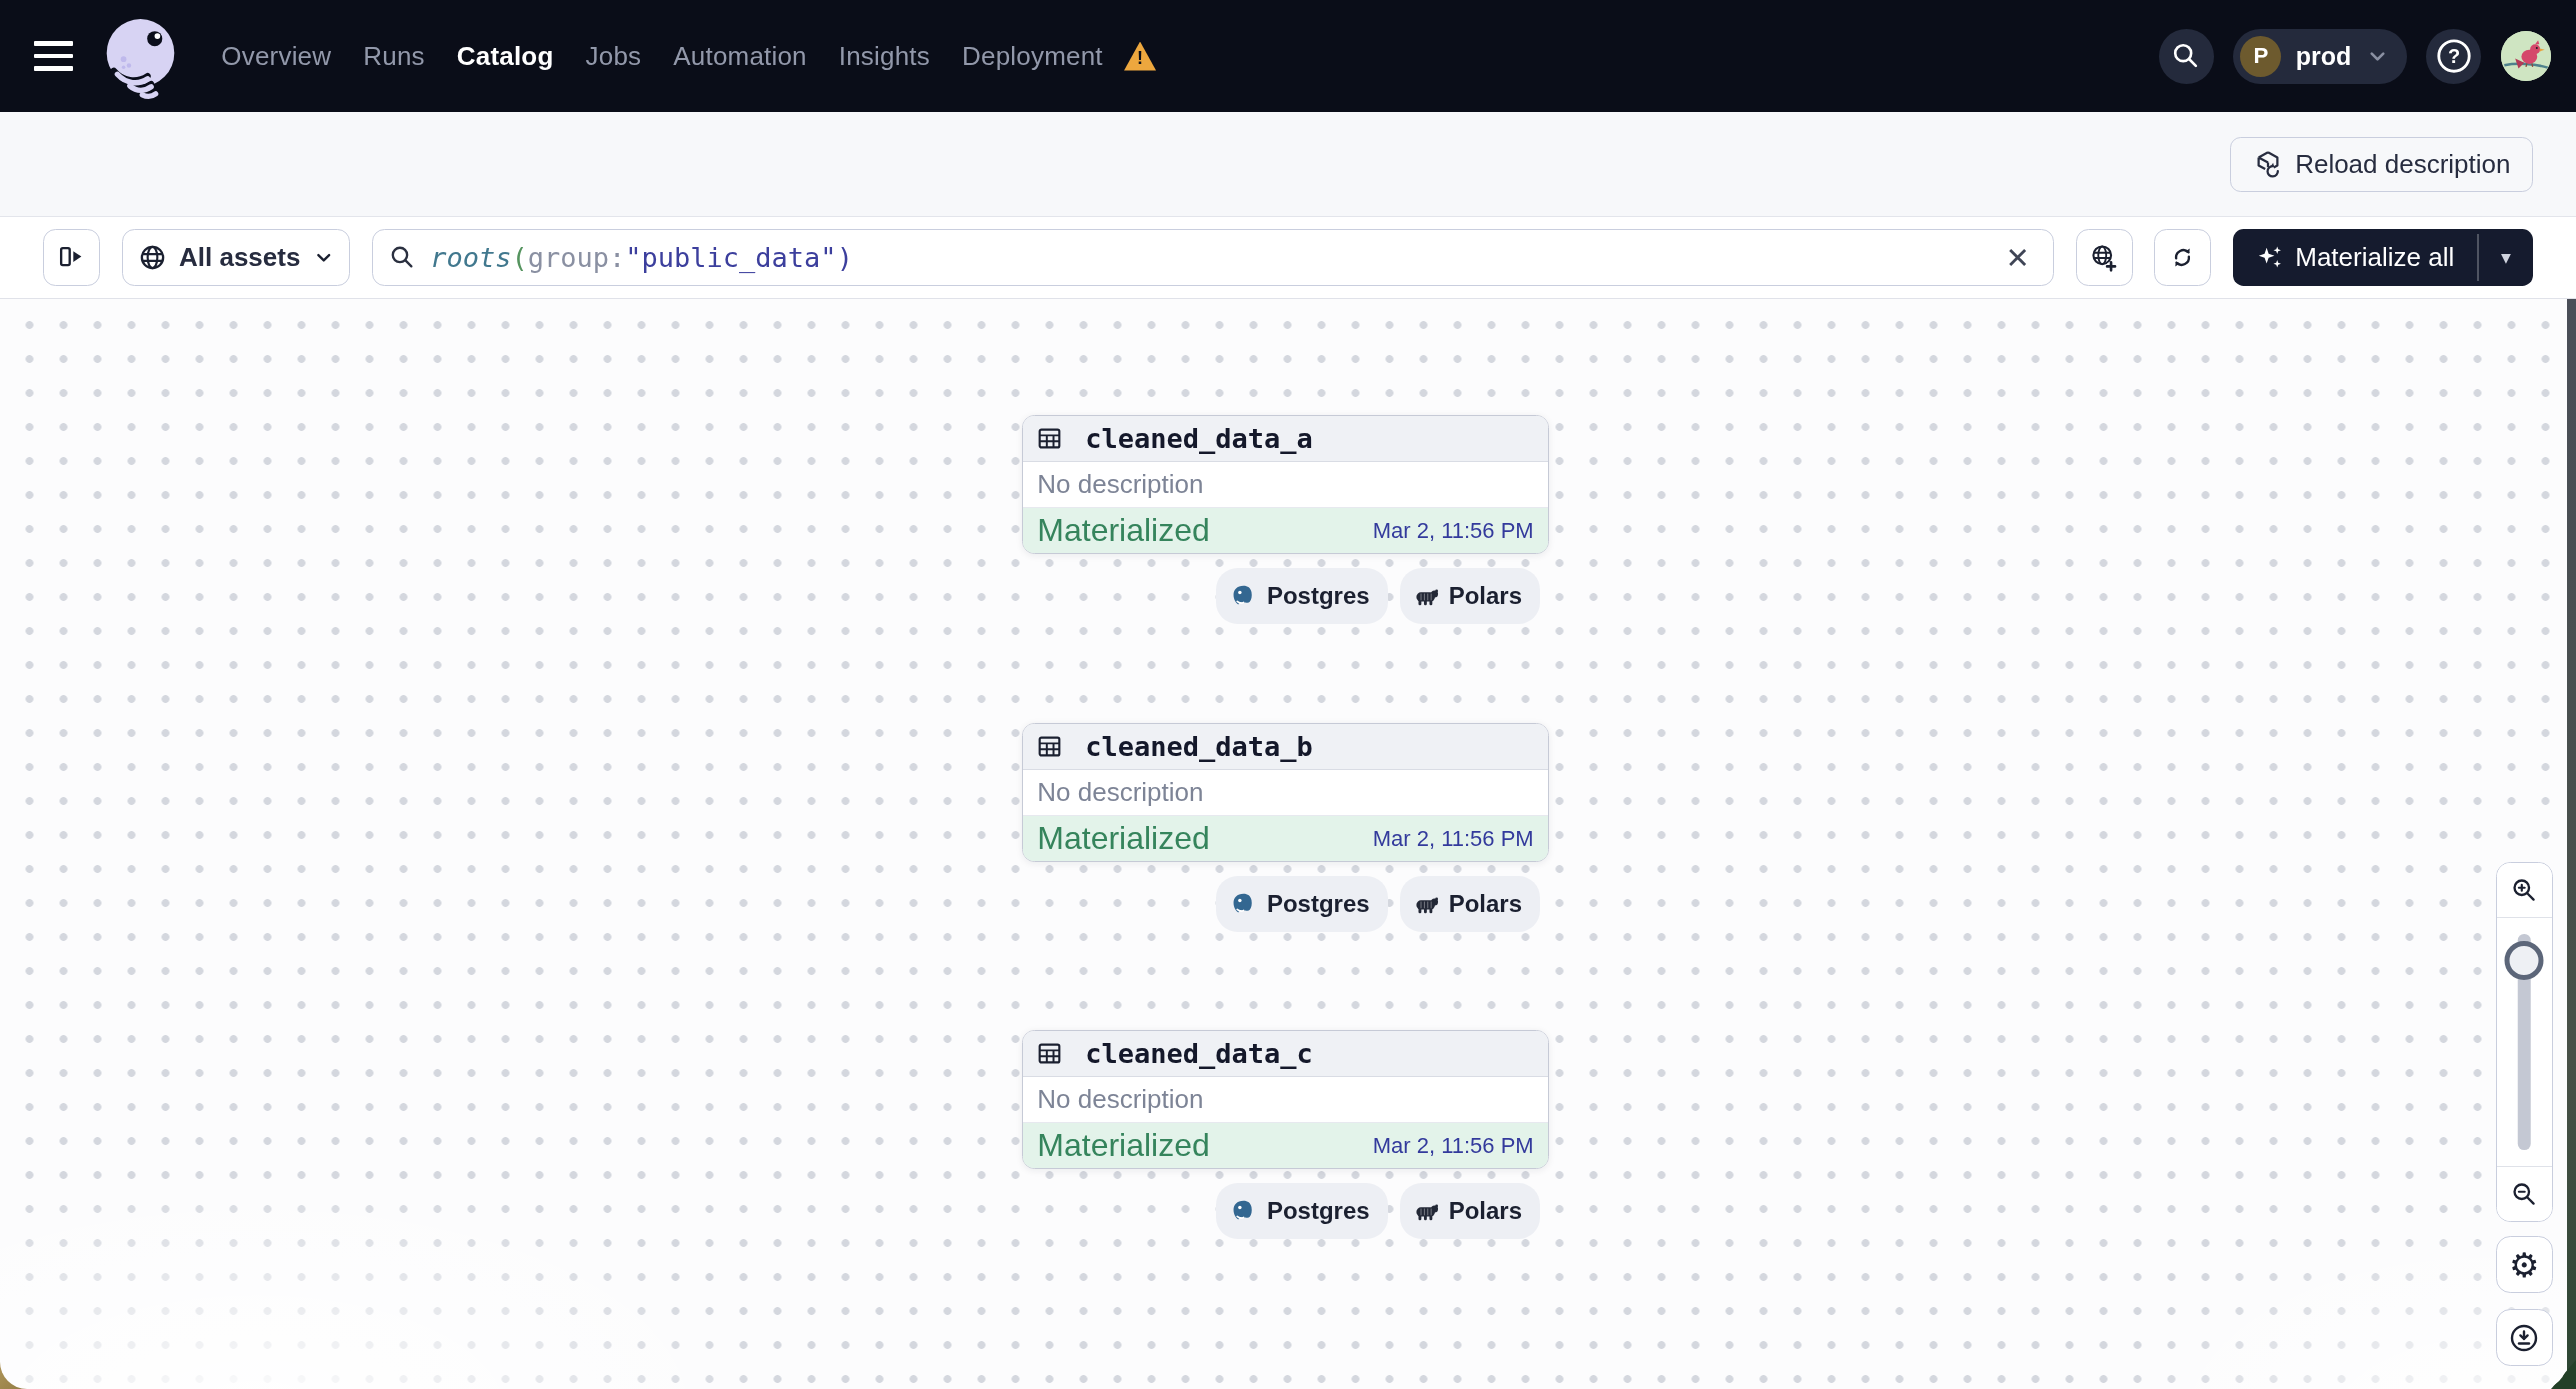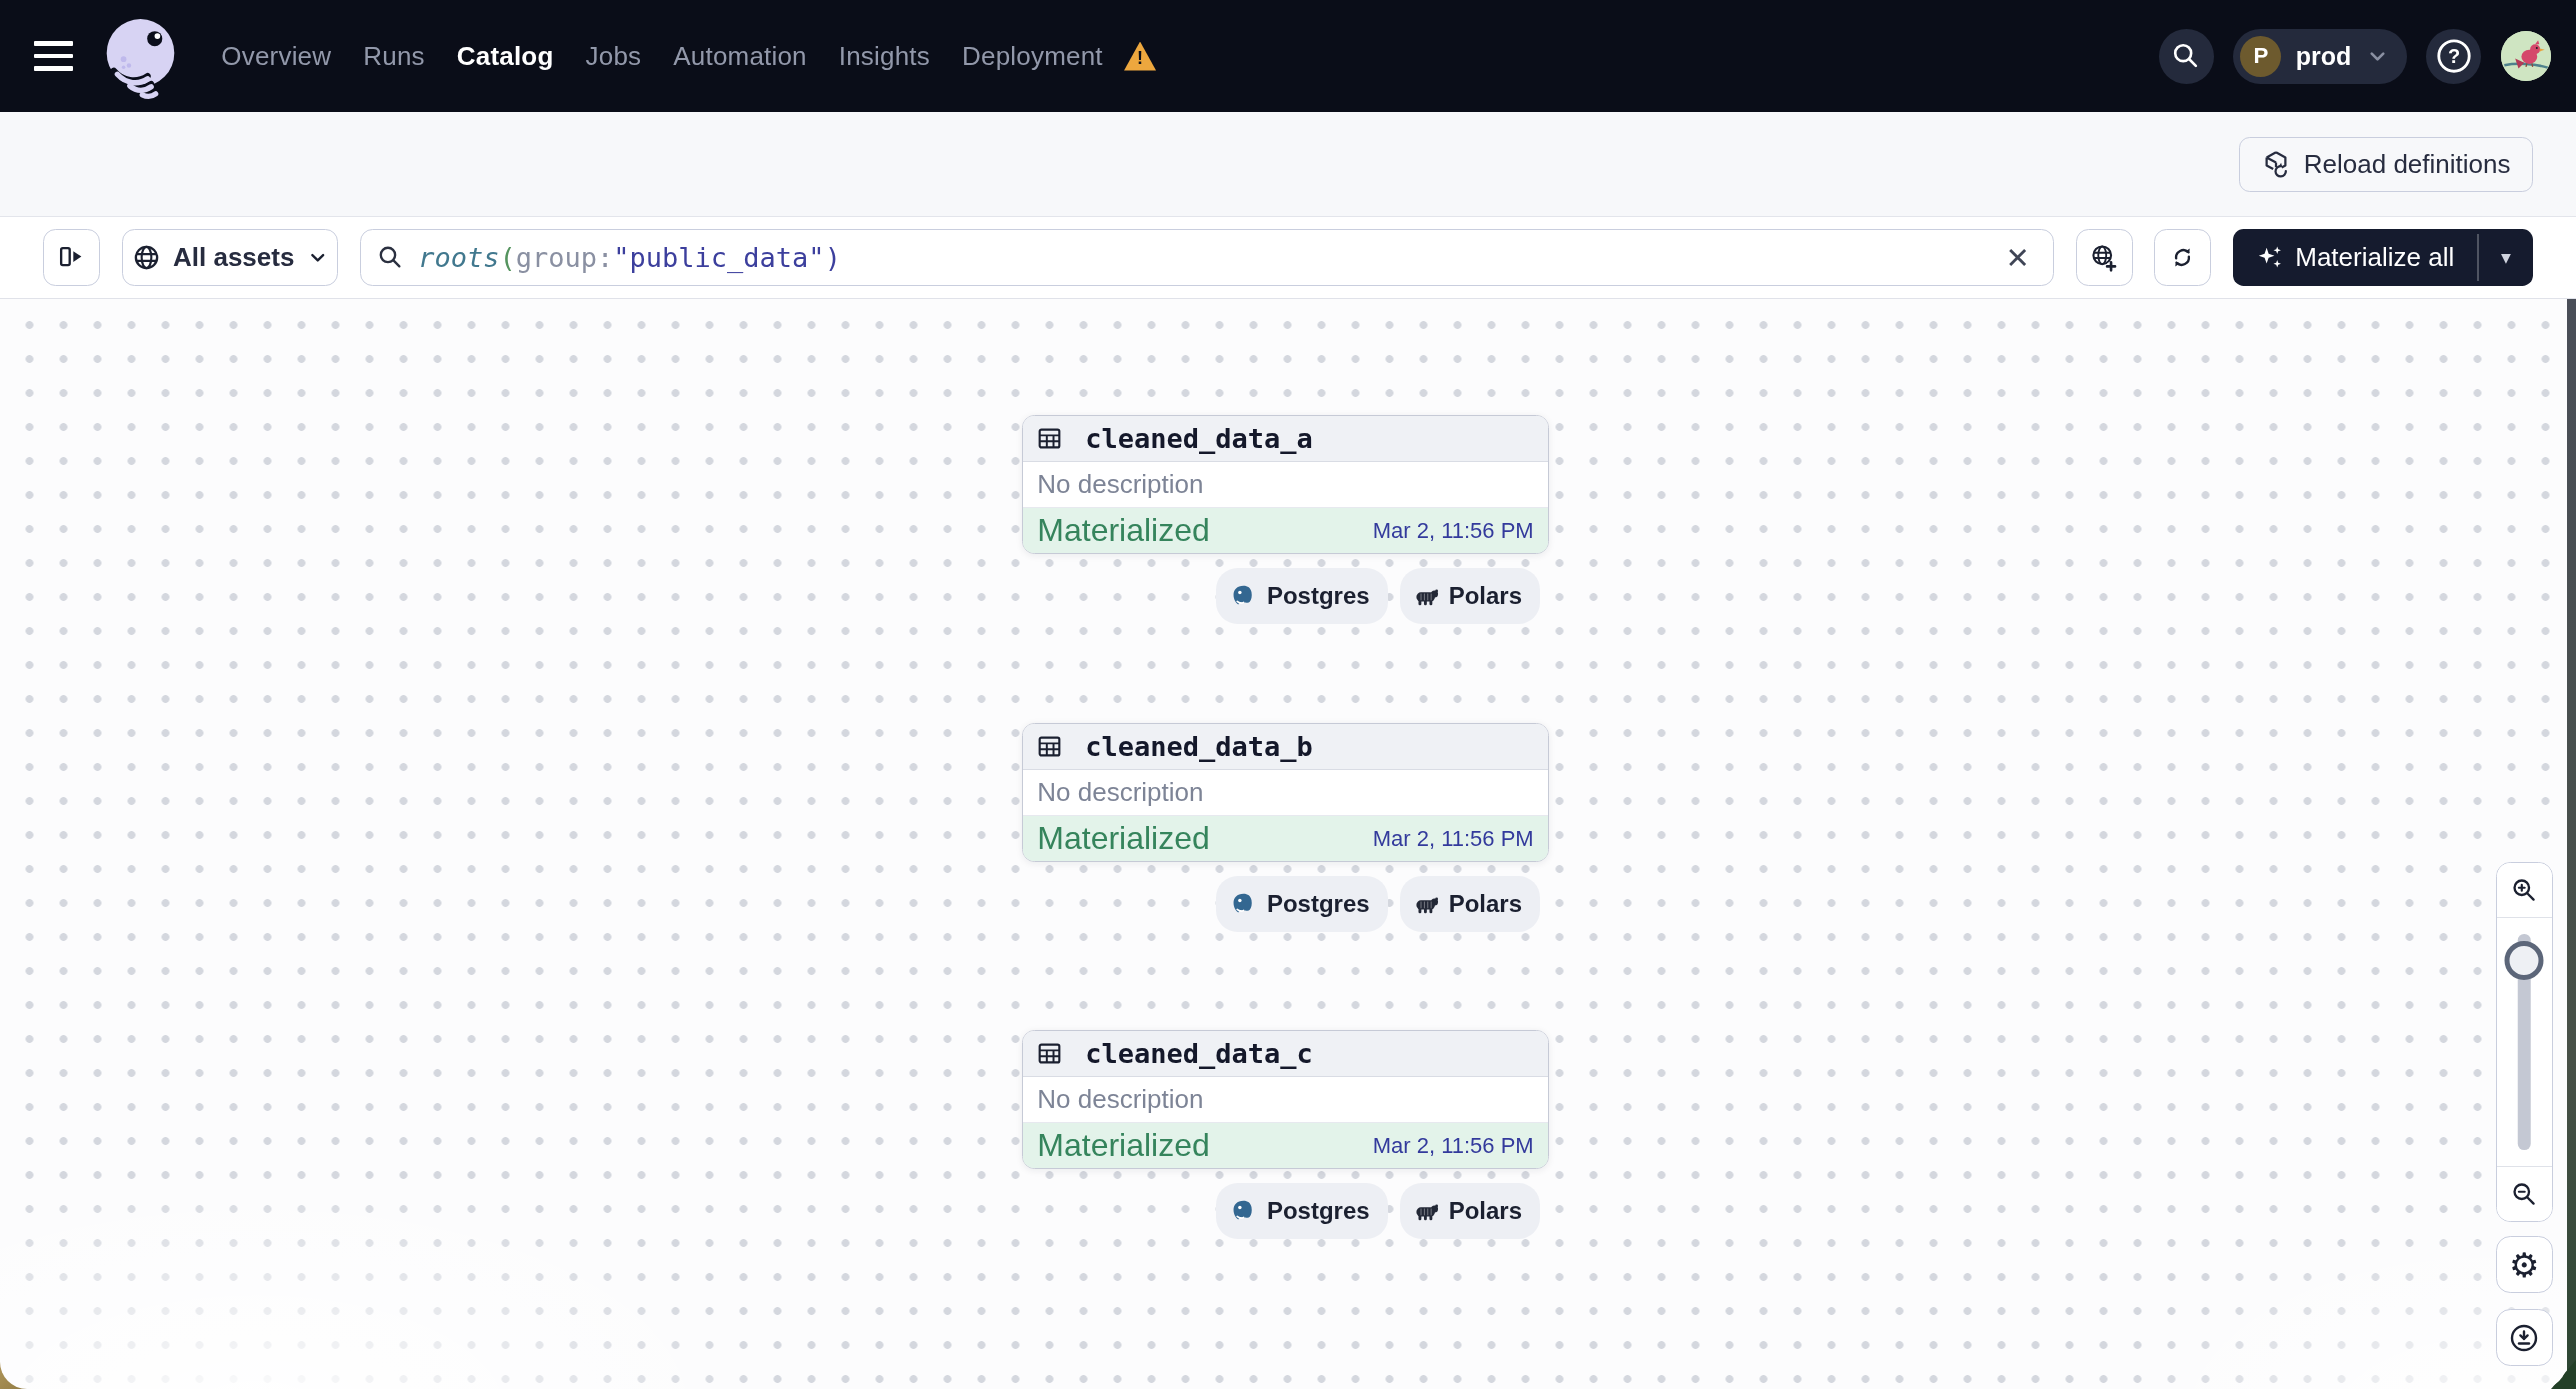--- a/index.html
+++ b/index.html
@@ -38,21 +38,21 @@
   .reload-btn { margin-left:auto; height:55px; border:1.8px solid #c9cede; border-radius:10.7px;
                 background:transparent; display:flex; align-items:center; gap:12.5px; padding:0 21.5px;
                 font-size:26px; color:#272c3f; font-weight:500; cursor:pointer; }
 
   
   .toolbar { position:absolute; left:0; top:217px; width:2576px; height:82px; background:#fff;
              border-bottom:1.8px solid #e0e2e9; display:flex; align-items:center; padding:0 43px; gap:21.5px; }
   .tool-btn { height:57px; border:1.8px solid #c9cede; border-radius:12.5px; background:#fff;
               display:flex; align-items:center; justify-content:center; cursor:pointer; }
   .sq { width:57px; }
-  .scope-btn { padding:0 9px; gap:12.5px; font-size:26px; font-weight:600; color:#272c3f; }
+  .scope-btn { padding:0 15px; gap:12.5px; font-size:26px; font-weight:600; color:#272c3f; }
   .searchfield { flex:1; height:57px; border:1.8px solid #c9cede; border-radius:12.5px; background:#fff;
                  display:flex; align-items:center; padding:0 16px; gap:14.3px; cursor:text; }
   .query { font-family:"DejaVu Sans Mono","Liberation Mono",monospace; font-size:27px; letter-spacing:0;
            white-space:pre; }
   .q-fn { color:#41788e; font-style:italic; }
   .q-open { color:#55945f; }
   .q-attr, .q-colon { color:#8a90a2; }
   .q-val, .q-close { color:#3c3f9d; }
   .clear-btn { margin-left:auto; width:39px; height:39px; display:flex; align-items:center; justify-content:center;
                color:#3f4556; font-size:29px; cursor:pointer; border-radius:7.2px; }
@@ -196,21 +196,21 @@
 </header>
 
 <section class="pageheader">
   <button class="reload-btn">
     <svg width="30" height="30" viewBox="0 0 32 32">
       <path d="M16 3.5l10 5.5v8.5l-4 2.2" fill="none" stroke="#272c3f" stroke-width="2.4" stroke-linejoin="round"></path>
       <path d="M6 9L16 3.5M6 9v8.5l7 3.9M6 9l10 5.5m0 0v5" fill="none" stroke="#272c3f" stroke-width="2.4" stroke-linejoin="round"></path>
       <path d="M26.5 23.5a5.5 5.5 0 1 1-5.5-5.2" fill="none" stroke="#272c3f" stroke-width="2.4" stroke-linecap="round"></path>
       <path d="M21.5 14.6l1 4.4-4.4.6z" fill="#272c3f"></path>
     </svg>
-    <span>Reload definitions</span>
+    <span>Reload description</span>
   </button>
 </section>
 
 <section class="toolbar">
   <div class="tool-btn sq">
     <svg width="29" height="27" viewBox="0 0 32 30">
       <rect x="4.5" y="4.5" width="9.5" height="19" rx="1.8" fill="none" stroke="#1b2030" stroke-width="2.6"></rect>
       <path d="M18 8l9 6-9 6z" fill="#1b2030"></path>
     </svg>
   </div>

